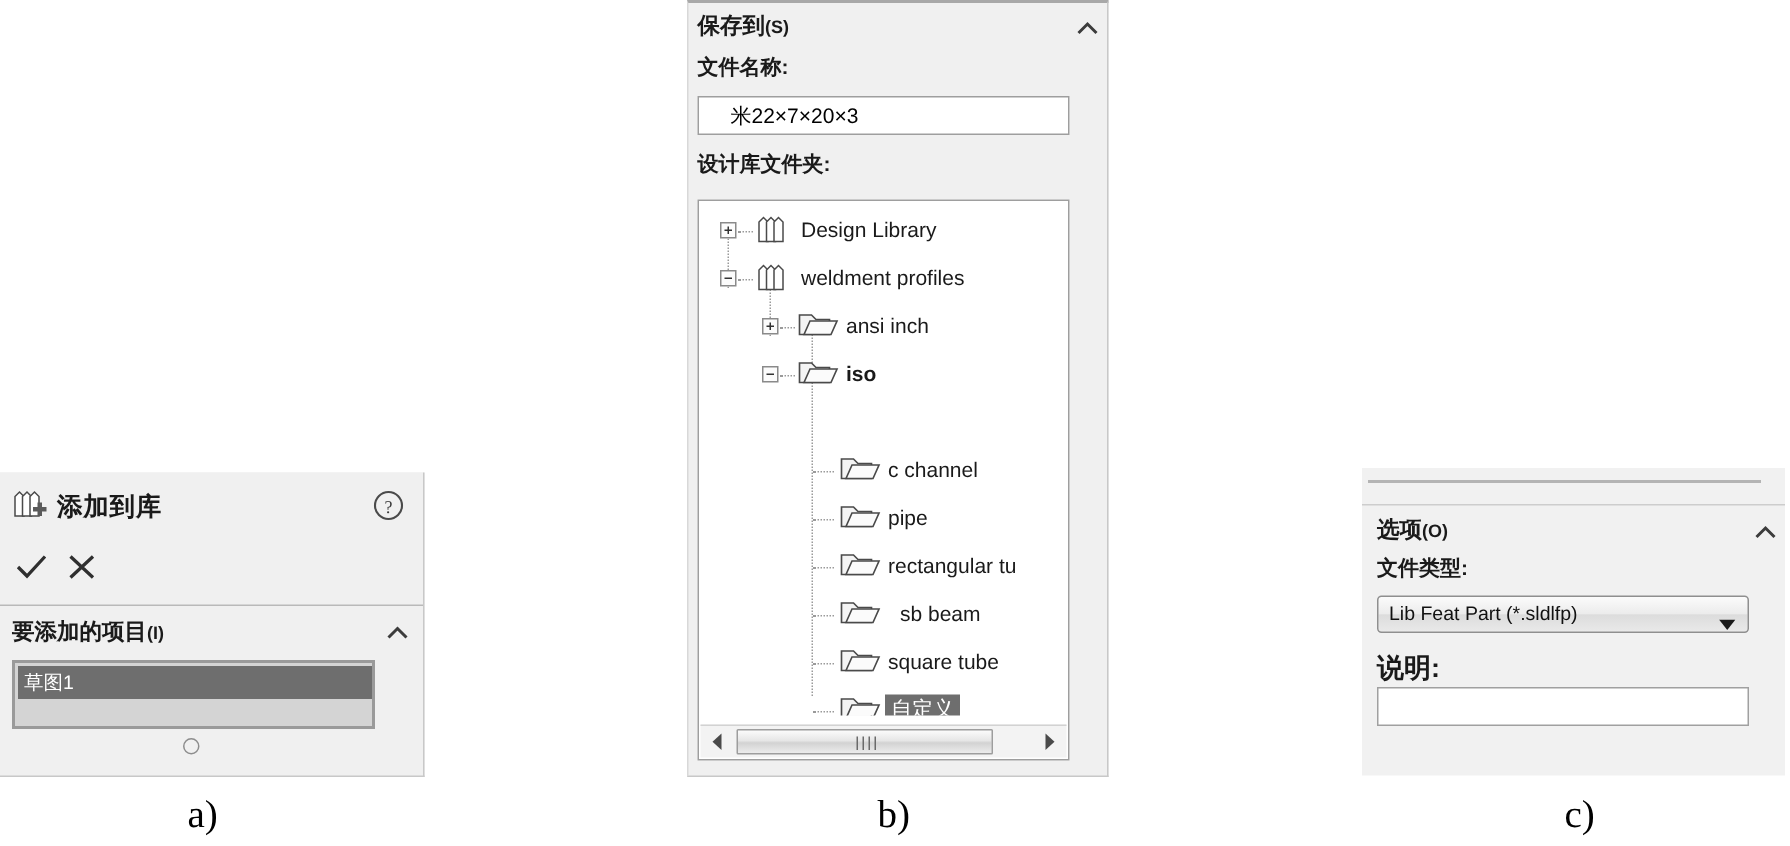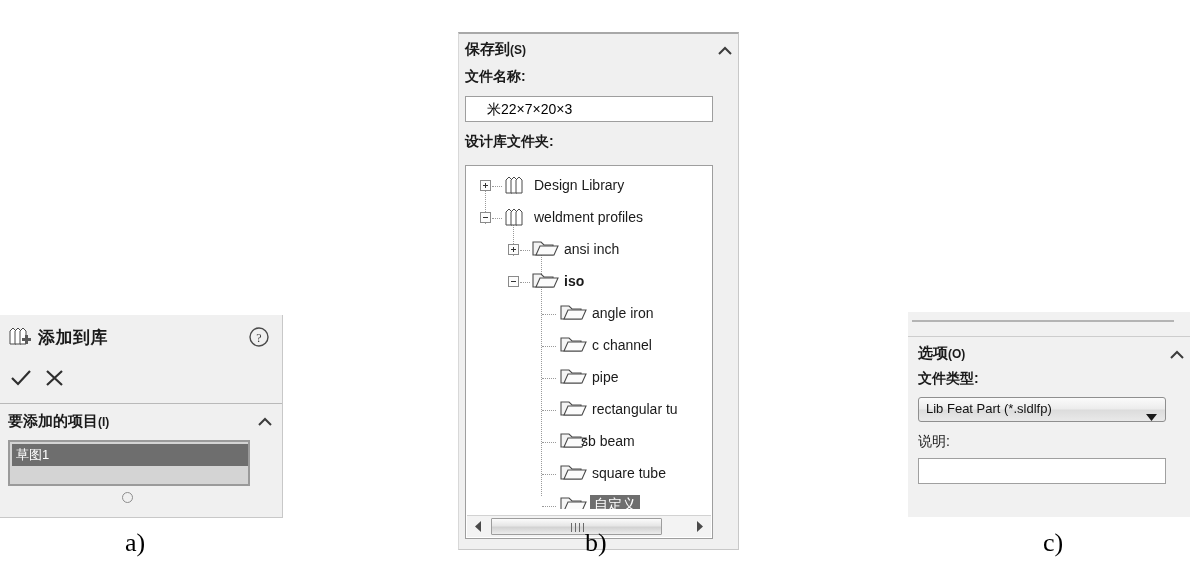--- a/index.html
+++ b/index.html
@@ -65,21 +65,20 @@
 
   
   #panel-b{
     left:458px;top:0px;width:281px;height:518px;
     background:#f0f0f0;
     border-top:2px solid #a8a8a8;
     border-left:1px solid #d8d8d8;
     border-right:1px solid #c8c8c8;
     border-bottom:1px solid #c8c8c8;
     box-sizing:border-box;
-    margin-top:32px;
   }
   .pb-head{position:absolute;left:0;top:6px;width:279px;height:26px;}
   .pb-head-label{position:absolute;left:6px;top:0px;font-size:15px;font-weight:bold;}
   .pb-head-label .sub{font-size:12px;}
   .pb-chevron{position:absolute;left:257px;top:4px;width:18px;height:14px;}
   .pb-label1{position:absolute;left:6px;top:34px;font-size:14px;font-weight:bold;}
   .pb-input{
     position:absolute;left:6px;top:62px;width:248px;height:26px;
     background:#ffffff;border:1px solid #9e9e9e;box-sizing:border-box;
     font-size:14px;line-height:24px;padding-left:21px;color:#000;
@@ -146,21 +145,21 @@
   .pc-label1{position:absolute;left:10px;top:58px;font-size:14px;font-weight:bold;}
   .pc-select{
     position:absolute;left:10px;top:85px;width:248px;height:25px;
     background:linear-gradient(to bottom,#fbfbfb 0%,#ececec 48%,#dcdcdc 52%,#e9e9e9 100%);
     border:1px solid #8f8f8f;border-radius:3px;box-sizing:border-box;
   }
   .pc-select-text{
     position:absolute;left:7px;top:3px;font-size:13px;color:#111;
   }
   .pc-select-arrow{position:absolute;right:8px;top:9px;width:11px;height:7px;}
-  .pc-label2{position:absolute;left:10px;top:121px;font-size:14px;font-weight:normal;}
+  .pc-label2{position:absolute;left:10px;top:121px;font-size:18px;font-weight:bold;}
   .pc-input{
     position:absolute;left:10px;top:146px;width:248px;height:26px;
     background:#ffffff;border:1px solid #a0a0a0;box-sizing:border-box;
   }
 
   
   .caption{
     position:absolute;font-family:"Liberation Serif","DejaVu Serif",serif;
     font-size:26px;color:#000;top:528px;
   }
@@ -299,30 +298,20 @@
         <span class="tdash" style="left:54px;top:14px;width:10px;"></span>
         <span class="ticon" style="left:66px;top:3px;">
           <svg width="28" height="20" viewBox="0 0 28 20">
             <path d="M1 16 L1 3 L9 3 L12 6 L21 6 L21 16 Z" fill="#f4f4f4" stroke="#4a4a4a" stroke-width="1.1"></path>
             <path d="M4 16 L8 7 L26 7 L22 16 Z" fill="#fbfbfb" stroke="#4a4a4a" stroke-width="1.1"></path>
           </svg>
         </span>
         <span class="tlabel" style="left:98px;top:5px;">iso</span>
       </div>
 
-      <div class="tnode" style="left:0;top:134px;width:246px;">
-        <span class="tdash" style="left:76px;top:14px;width:14px;"></span>
-        <span class="ticon" style="left:94px;top:3px;">
-          <svg width="28" height="20" viewBox="0 0 28 20">
-            <path d="M1 16 L1 3 L9 3 L12 6 L21 6 L21 16 Z" fill="#f4f4f4" stroke="#4a4a4a" stroke-width="1.1"></path>
-            <path d="M4 16 L8 7 L26 7 L22 16 Z" fill="#fbfbfb" stroke="#4a4a4a" stroke-width="1.1"></path>
-          </svg>
-        </span>
-        <span class="tlabel" style="left:126px;top:5px;">angle iron</span>
-      </div>
 
       <div class="tnode" style="left:0;top:166px;width:246px;">
         <span class="tdash" style="left:76px;top:14px;width:14px;"></span>
         <span class="ticon" style="left:94px;top:3px;">
           <svg width="28" height="20" viewBox="0 0 28 20">
             <path d="M1 16 L1 3 L9 3 L12 6 L21 6 L21 16 Z" fill="#f4f4f4" stroke="#4a4a4a" stroke-width="1.1"></path>
             <path d="M4 16 L8 7 L26 7 L22 16 Z" fill="#fbfbfb" stroke="#4a4a4a" stroke-width="1.1"></path>
           </svg>
         </span>
         <span class="tlabel" style="left:126px;top:5px;">c channel</span>
@@ -351,21 +340,21 @@
       </div>
 
       <div class="tnode" style="left:0;top:262px;width:246px;">
         <span class="tdash" style="left:76px;top:14px;width:14px;"></span>
         <span class="ticon" style="left:94px;top:3px;">
           <svg width="28" height="20" viewBox="0 0 28 20">
             <path d="M1 16 L1 3 L9 3 L12 6 L21 6 L21 16 Z" fill="#f4f4f4" stroke="#4a4a4a" stroke-width="1.1"></path>
             <path d="M4 16 L8 7 L26 7 L22 16 Z" fill="#fbfbfb" stroke="#4a4a4a" stroke-width="1.1"></path>
           </svg>
         </span>
-        <span class="tlabel" style="left:115px;top:5px;">sb beam</span>
+        <span class="tlabel" style="left:134px;top:5px;">sb beam</span>
       </div>
 
       <div class="tnode" style="left:0;top:294px;width:246px;">
         <span class="tdash" style="left:76px;top:14px;width:14px;"></span>
         <span class="ticon" style="left:94px;top:3px;">
           <svg width="28" height="20" viewBox="0 0 28 20">
             <path d="M1 16 L1 3 L9 3 L12 6 L21 6 L21 16 Z" fill="#f4f4f4" stroke="#4a4a4a" stroke-width="1.1"></path>
             <path d="M4 16 L8 7 L26 7 L22 16 Z" fill="#fbfbfb" stroke="#4a4a4a" stroke-width="1.1"></path>
           </svg>
         </span>

